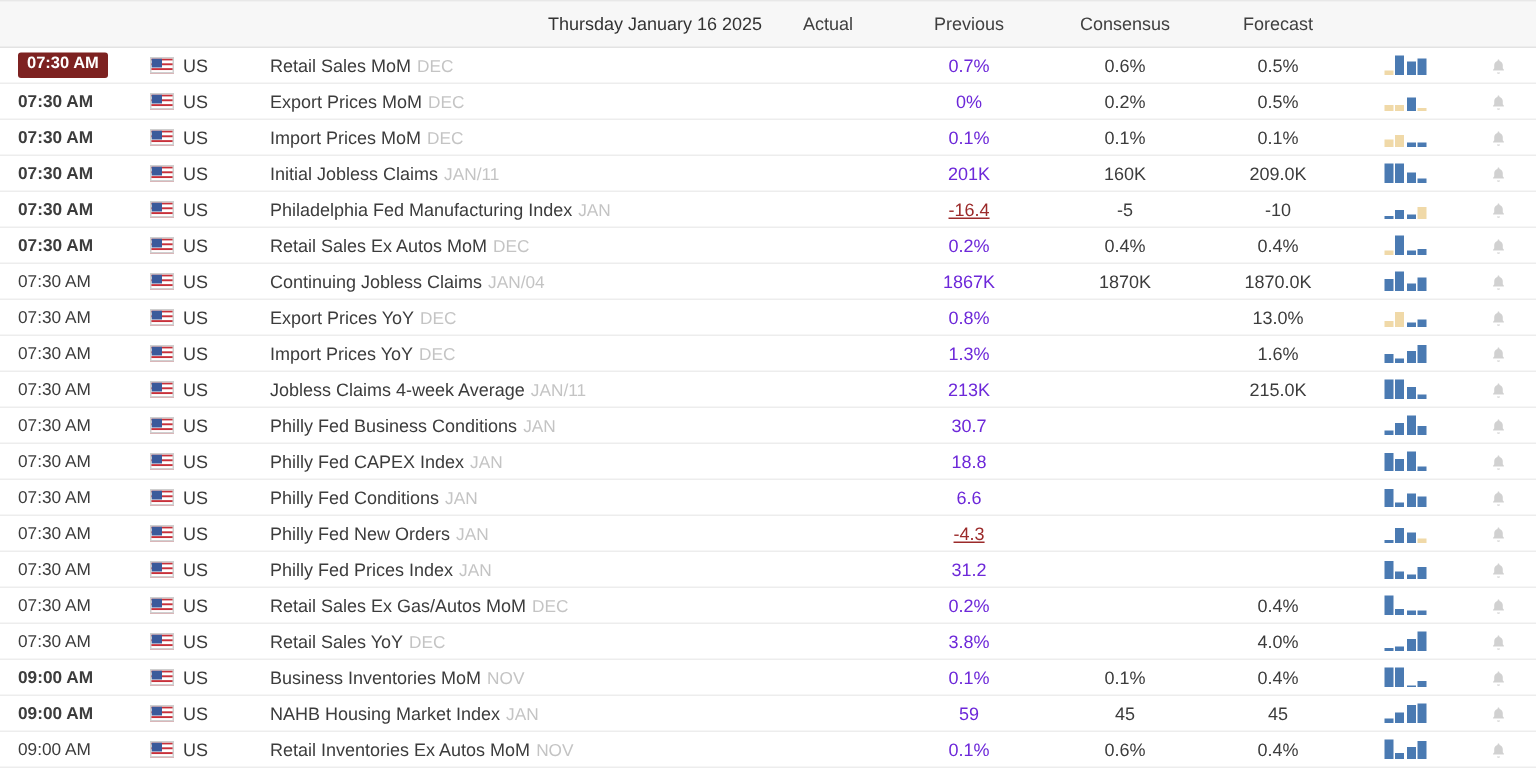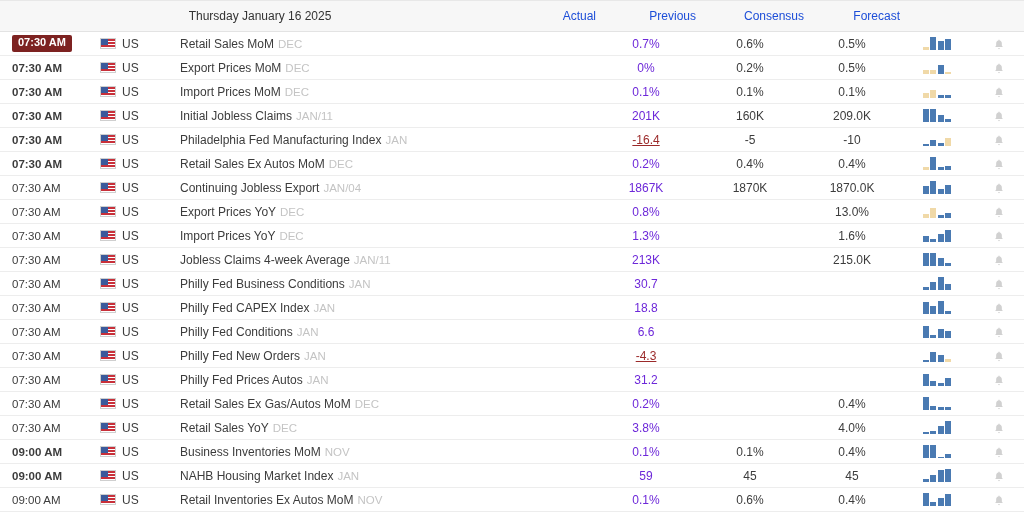--- a/index.html
+++ b/index.html
@@ -22,29 +22,29 @@
     table-layout: fixed;
   }
 
   
   .cal-head tr {
     background: #f7f7f7;
   }
   .cal-head th {
     font-weight: normal;
     font-size: 12px;
-    color: #1d4ed8;
+    color: #404040;
     padding: 8px 0 8px 0;
     border-bottom: 1px solid #e3e3e3;
     border-top: 1px solid #e8e8e8;
+    text-align: center;
+    white-space: nowrap;
+  }
+  th.h-date {
     text-align: right;
-    white-space: nowrap;
-  }
-  th.h-date {
-    text-align: center;
     padding-left: 12px;
     color: #333333;
   }
 
   
   col.c-time     { width: 100px; }
   col.c-country  { width: 78px;  }
   col.c-event    { width: 330px; }
   col.c-actual   { width: 88px;  }
   col.c-previous { width: 100px; }
@@ -341,21 +341,21 @@
           </svg></td>
       </tr>
       <tr>
         <td class="time normal">07:30 AM</td>
         <td class="country">
           <span class="country-wrap">
             <span class="flag"></span>
             <span>US</span>
           </span>
         </td>
-        <td class="event"><span>Continuing Jobless Export</span><span class="ref">JAN/04</span></td>
+        <td class="event"><span>Continuing Jobless Claims</span><span class="ref">JAN/04</span></td>
         <td class="num actual"></td>
         <td class="num previous">1867K</td>
         <td class="num consensus">1870K</td>
         <td class="num forecast">1870.0K</td>
         <td class="chartcell"><span class="spark">
             <i class="" style="height:8px"></i>
             <i class="" style="height:13px"></i>
             <i class="" style="height:5px"></i>
             <i class="" style="height:9px"></i>
           </span></td>
@@ -533,21 +533,21 @@
           </svg></td>
       </tr>
       <tr>
         <td class="time normal">07:30 AM</td>
         <td class="country">
           <span class="country-wrap">
             <span class="flag"></span>
             <span>US</span>
           </span>
         </td>
-        <td class="event"><span>Philly Fed Prices Autos</span><span class="ref">JAN</span></td>
+        <td class="event"><span>Philly Fed Prices Index</span><span class="ref">JAN</span></td>
         <td class="num actual"></td>
         <td class="num previous">31.2</td>
         <td class="num consensus"></td>
         <td class="num forecast"></td>
         <td class="chartcell"><span class="spark">
             <i class="" style="height:12px"></i>
             <i class="" style="height:5px"></i>
             <i class="" style="height:3px"></i>
             <i class="" style="height:8px"></i>
           </span></td>

